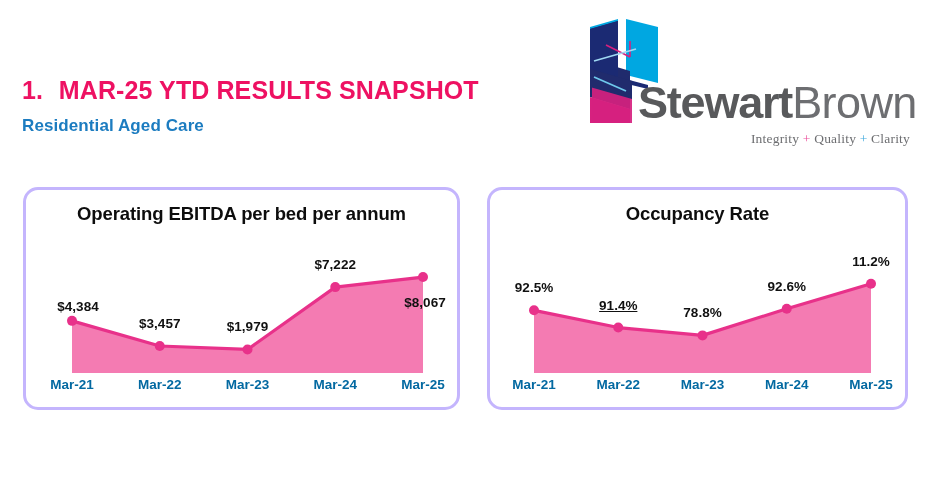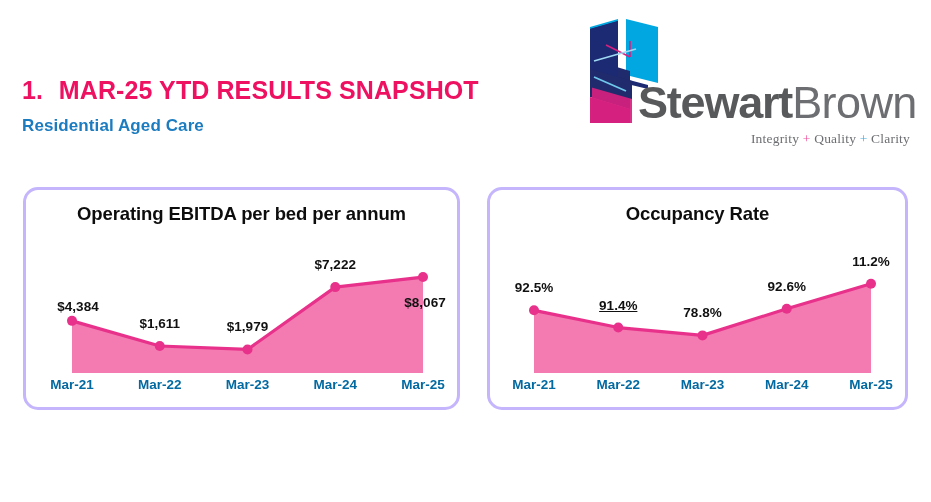--- a/index.html
+++ b/index.html
@@ -212,21 +212,21 @@
 <div class="chart-card" id="chart-card-ebitda">
   <div class="chart-title">Operating EBITDA per bed per annum</div>
   <div class="chart-plot" id="plot-ebitda"><svg width="437" height="223" viewBox="0 0 437 223">
         <polygon points="46,183 46,130.85347368421054 133.75,156.01084210526315 221.5,159.4603157894737 309.25,97.09621052631579 397,87.04515789473685 397,183" fill="#F47BB2"></polygon>
         <polyline points="46,130.85347368421054 133.75,156.01084210526315 221.5,159.4603157894737 309.25,97.09621052631579 397,87.04515789473685" fill="none" stroke="#E8318A" stroke-width="3.2" stroke-linejoin="round" stroke-linecap="round"></polyline>
         <circle cx="46" cy="130.85347368421054" r="5" fill="#E8318A"></circle>
         <circle cx="133.75" cy="156.01084210526315" r="5" fill="#E8318A"></circle>
         <circle cx="221.5" cy="159.4603157894737" r="5" fill="#E8318A"></circle>
         <circle cx="309.25" cy="97.09621052631579" r="5" fill="#E8318A"></circle>
         <circle cx="397" cy="87.04515789473685" r="5" fill="#E8318A"></circle>
-      </svg><div class="pt-label" style="left: 52px; top: 100.853px; margin-top: 8px;">$4,384</div><div class="pt-label" style="left: 133.75px; top: 126.011px;">$1,611</div><div class="pt-label" style="left: 221.5px; top: 129.46px;">$1,979</div><div class="pt-label" style="left: 309.25px; top: 67.0962px;">$7,222</div><div class="pt-label" style="left: 399px; top: 105.045px;">$8,067</div></div>
+      </svg><div class="pt-label" style="left: 52px; top: 100.853px; margin-top: 8px;">$4,384</div><div class="pt-label" style="left: 133.75px; top: 126.011px;">$3,457</div><div class="pt-label" style="left: 221.5px; top: 129.46px;">$1,979</div><div class="pt-label" style="left: 309.25px; top: 67.0962px;">$7,222</div><div class="pt-label" style="left: 399px; top: 105.045px;">$8,067</div></div>
   <div class="axis-labels" id="axis-ebitda">
       <div class="axis-label" style="left: 46px;">Mar-21</div>
       <div class="axis-label" style="left: 133.75px;">Mar-22</div>
       <div class="axis-label" style="left: 221.5px;">Mar-23</div>
       <div class="axis-label" style="left: 309.25px;">Mar-24</div>
       <div class="axis-label" style="left: 397px;">Mar-25</div>
     </div>
 </div>
 
 <div class="chart-card" id="chart-card-occupancy">

